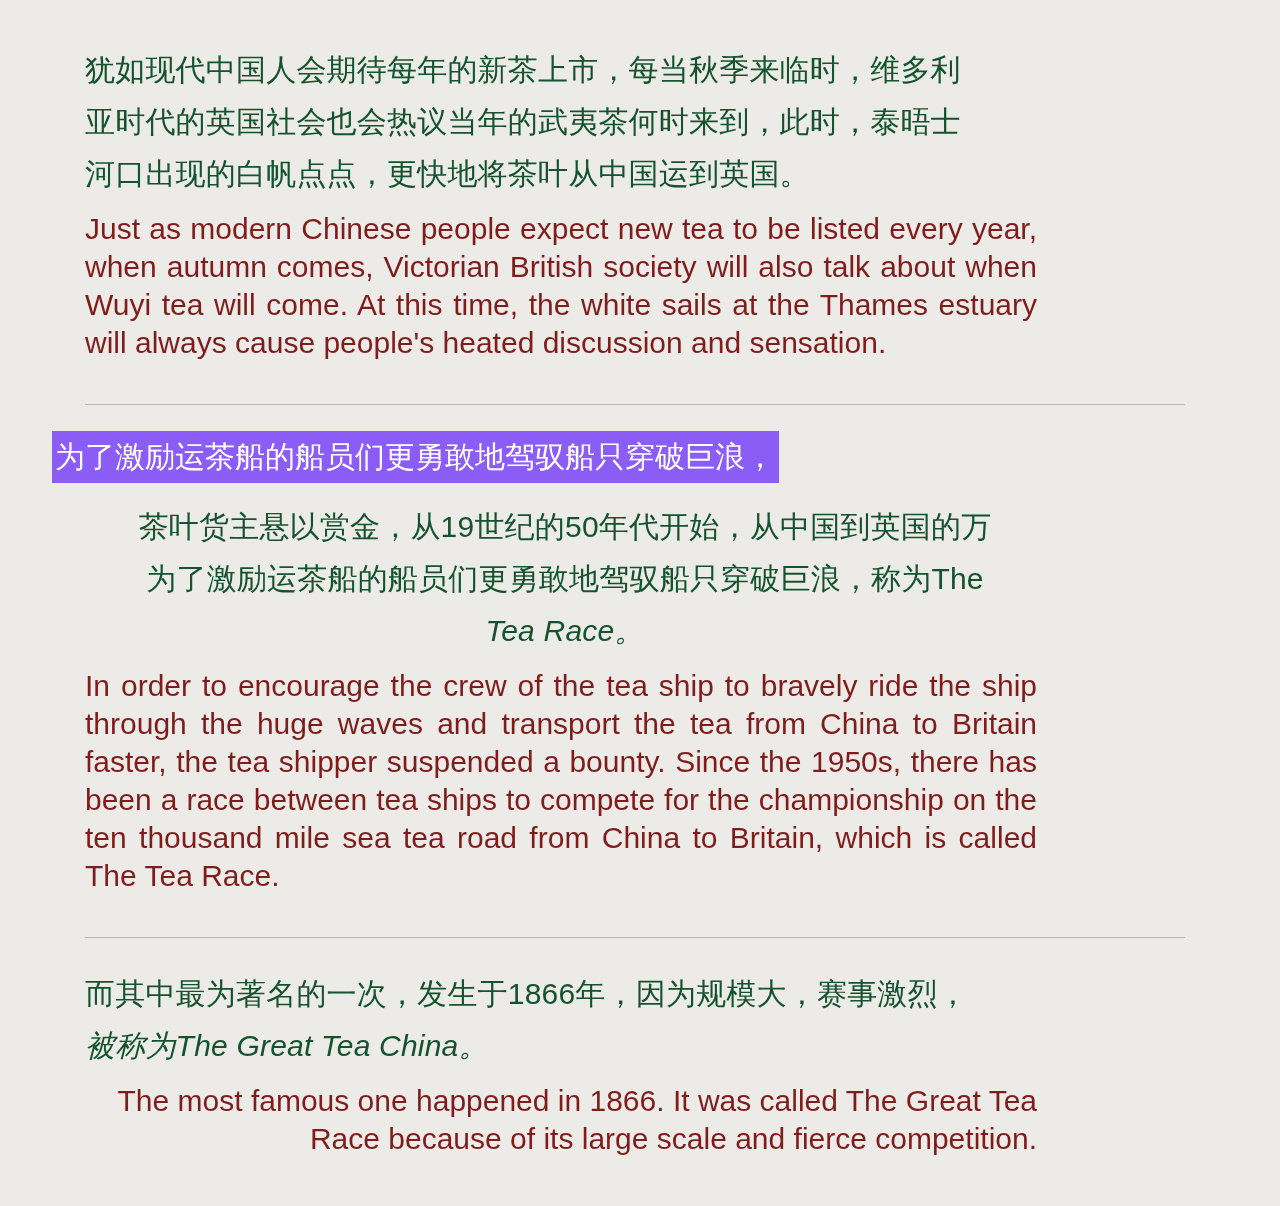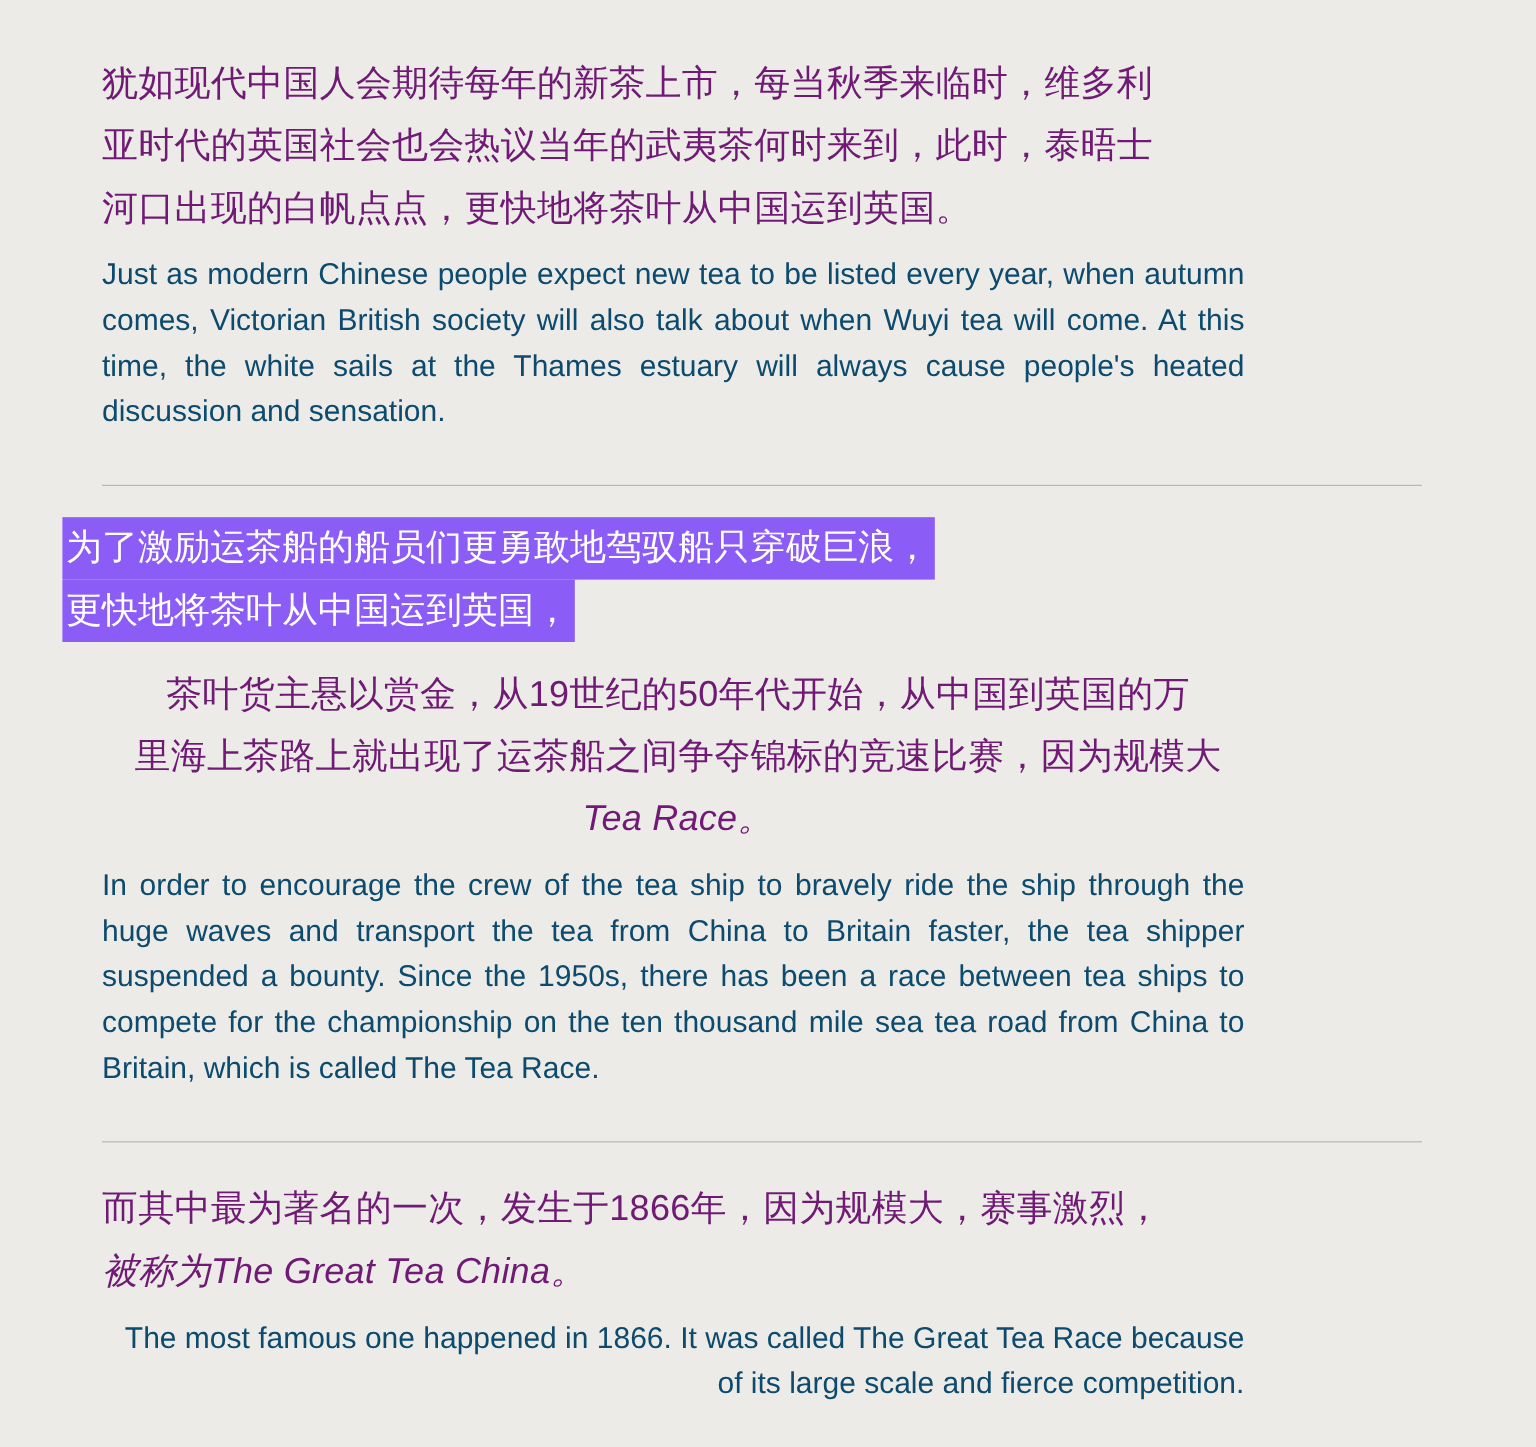--- a/index.html
+++ b/index.html
@@ -20,29 +20,29 @@
     box-sizing: border-box;
     padding: 0;
   }
   .block {
     box-sizing: border-box;
   }
   
   .zh {
     font-size: 30px;
     line-height: 52px;
-    color: #701a75;
+    color: #14532d;
     font-weight: 400;
     letter-spacing: 0.2px;
   }
   
   .en {
-    font-size: 25px;
+    font-size: 30px;
     line-height: 38px;
-    color: #0c4a6e;
+    color: #7f1d1d;
     text-align: justify;
     font-weight: 400;
   }
   .en i, .zh i {
     font-style: italic;
   }
   .indent-zh {
     margin-left: 85px;
     width: 960px;
   }
@@ -84,25 +84,24 @@
       <div>河口出现的白帆点点，更快地将茶叶从中国运到英国。</div>
     </div>
     <div class="en indent-en" style="margin-top:10px;">Just as modern Chinese people expect new tea to be listed every year, when autumn comes, Victorian British society will also talk about when Wuyi tea will come. At this time, the white sails at the Thames estuary will always cause people's heated discussion and sensation.</div>
   </div>
 
   <div class="divider" style="margin-top:42px;"></div>
 
   <div class="block" style="padding-top:26px;">
     <div class="hl-wrap">
       <div><span class="hl-line">为了激励运茶船的船员们更勇敢地驾驭船只穿破巨浪，</span></div>
-      <div><span class="hl-line">更快地将茶叶从中国运到英国，</span></div>
     </div>
     <div class="zh indent-zh" style="margin-top:18px;text-align:center;">
       <div>茶叶货主悬以赏金，从19世纪的50年代开始，从中国到英国的万</div>
-      <div><span>里海上茶路上就出现了运茶船之间争夺锦标的竞速比赛，因为规模大</span></div>
+      <div><span>为了激励运茶船的船员们更勇敢地驾驭船只穿破巨浪，称为The</span></div>
       <div><i>Tea Race。</i></div>
     </div>
     <div class="en indent-en" style="margin-top:10px;">In order to encourage the crew of the tea ship to bravely ride the ship through the huge waves and transport the tea from China to Britain faster, the tea shipper suspended a bounty. Since the 1950s, there has been a race between tea ships to compete for the championship on the ten thousand mile sea tea road from China to Britain, which is called The Tea Race.</div>
   </div>
 
   <div class="divider" style="margin-top:42px;"></div>
 
   <div class="block" style="padding-top:30px;">
     <div class="zh indent-zh">
       <div>而其中最为著名的一次，发生于1866年，因为规模大，赛事激烈，</div>

